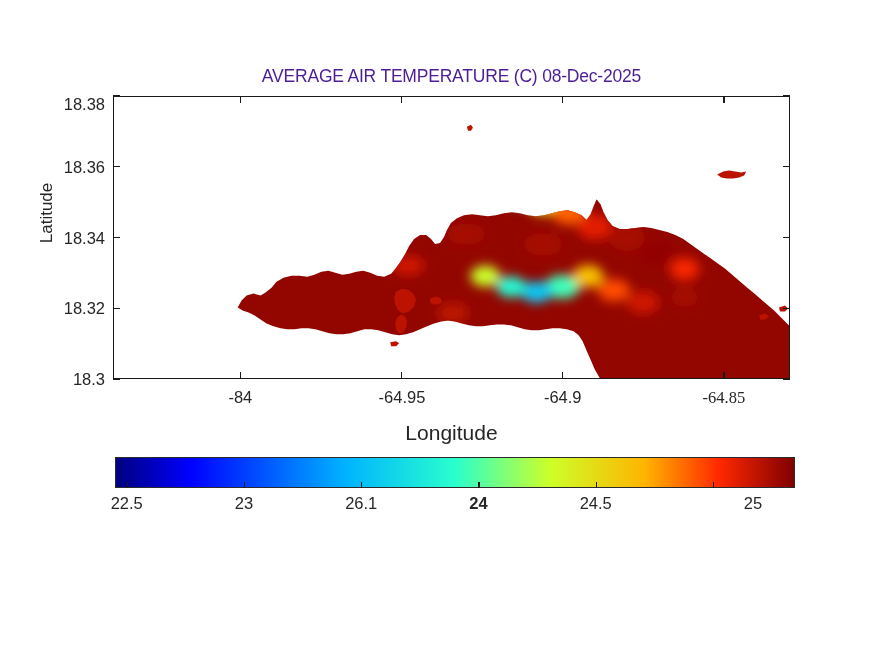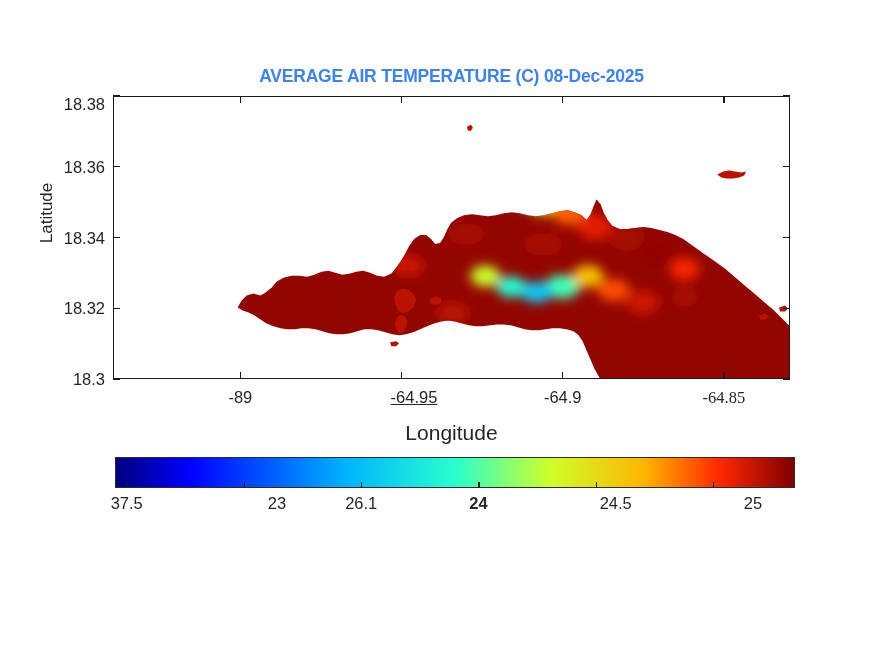--- a/index.html
+++ b/index.html
@@ -21,22 +21,22 @@
   }
 
   
   #chart-title {
     position: absolute;
     left: 113px;
     top: 66px;
     width: 677px;
     text-align: center;
     font-size: 17.5px;
-    font-weight: bold;
-    color: #3b82f6;
+    font-weight: normal;
+    color: #4c1d95;
     letter-spacing: -0.2px;
     white-space: nowrap;
   }
 
   
   #axes-box {
     position: absolute;
     left: 113px;
     top: 96px;
     width: 677px;
@@ -242,22 +242,22 @@
       <div class="tick tick-y" style="top: 166.1px; left: 783px;"></div>
       <div class="tick tick-y" style="top: 236.85px; left: 113px;"></div>
       <div class="tick tick-y" style="top: 236.85px; left: 783px;"></div>
       <div class="tick tick-y" style="top: 307.6px; left: 113px;"></div>
       <div class="tick tick-y" style="top: 307.6px; left: 783px;"></div>
       <div class="tick tick-y" style="top: 378.35px; left: 113px;"></div>
       <div class="tick tick-y" style="top: 378.35px; left: 783px;"></div>
     </div>
 
   <div id="ticklabels-layer">
-      <div class="xticklabel" style="left: 240.34px; top: 388px;">-89</div>
-      <div class="xticklabel" style="left: 414px; top: 388px; text-decoration: underline;">-64.95</div>
+      <div class="xticklabel" style="left: 240.34px; top: 388px;">-84</div>
+      <div class="xticklabel" style="left: 402px; top: 388px;">-64.95</div>
       <div class="xticklabel" style="left: 562.721px; top: 388px;">-64.9</div>
       <div class="xticklabel" style="left: 723.912px; top: 388px; font-family: Liberation Serif, serif;">-64.85</div>
       <div class="yticklabel" style="top: 104px; left: 17px; width: 88px;">18.38</div>
       <div class="yticklabel" style="top: 166.75px; left: 17px; width: 88px;">18.36</div>
       <div class="yticklabel" style="top: 237.5px; left: 17px; width: 88px;">18.34</div>
       <div class="yticklabel" style="top: 308.25px; left: 17px; width: 88px;">18.32</div>
       <div class="yticklabel" style="top: 379px; left: 17px; width: 88px; text-align: right;">18.3</div>
     </div>
 
   <div id="xlabel">Longitude</div>
@@ -268,21 +268,21 @@
   </div>
   <div id="colorbar-ticks">
       <div class="cb-tick" style="left: 126.724px; top: 482px;"></div>
       <div class="cb-tick" style="left: 243.966px; top: 482px;"></div>
       <div class="cb-tick" style="left: 361.207px; top: 482px;"></div>
       <div class="cb-tick" style="left: 478.448px; top: 482px;"></div>
       <div class="cb-tick" style="left: 595.69px; top: 482px;"></div>
       <div class="cb-tick" style="left: 712.931px; top: 482px;"></div>
     </div>
   <div id="colorbar-labels">
-      <div class="cb-label" style="left: 126.724px;">37.5</div>
-      <div class="cb-label" style="left: 243.966px; margin-left: 33px;">23</div>
+      <div class="cb-label" style="left: 126.724px;">22.5</div>
+      <div class="cb-label" style="left: 243.966px;">23</div>
       <div class="cb-label" style="left: 361.207px;">26.1</div>
       <div class="cb-label" style="left: 478.448px; font-weight: bold;">24</div>
-      <div class="cb-label" style="left: 595.69px; margin-left: 20px;">24.5</div>
+      <div class="cb-label" style="left: 595.69px;">24.5</div>
       <div class="cb-label" style="left: 712.931px; margin-left: 40px;">25</div>
     </div>
 
 </div>
 
 </body></html>

